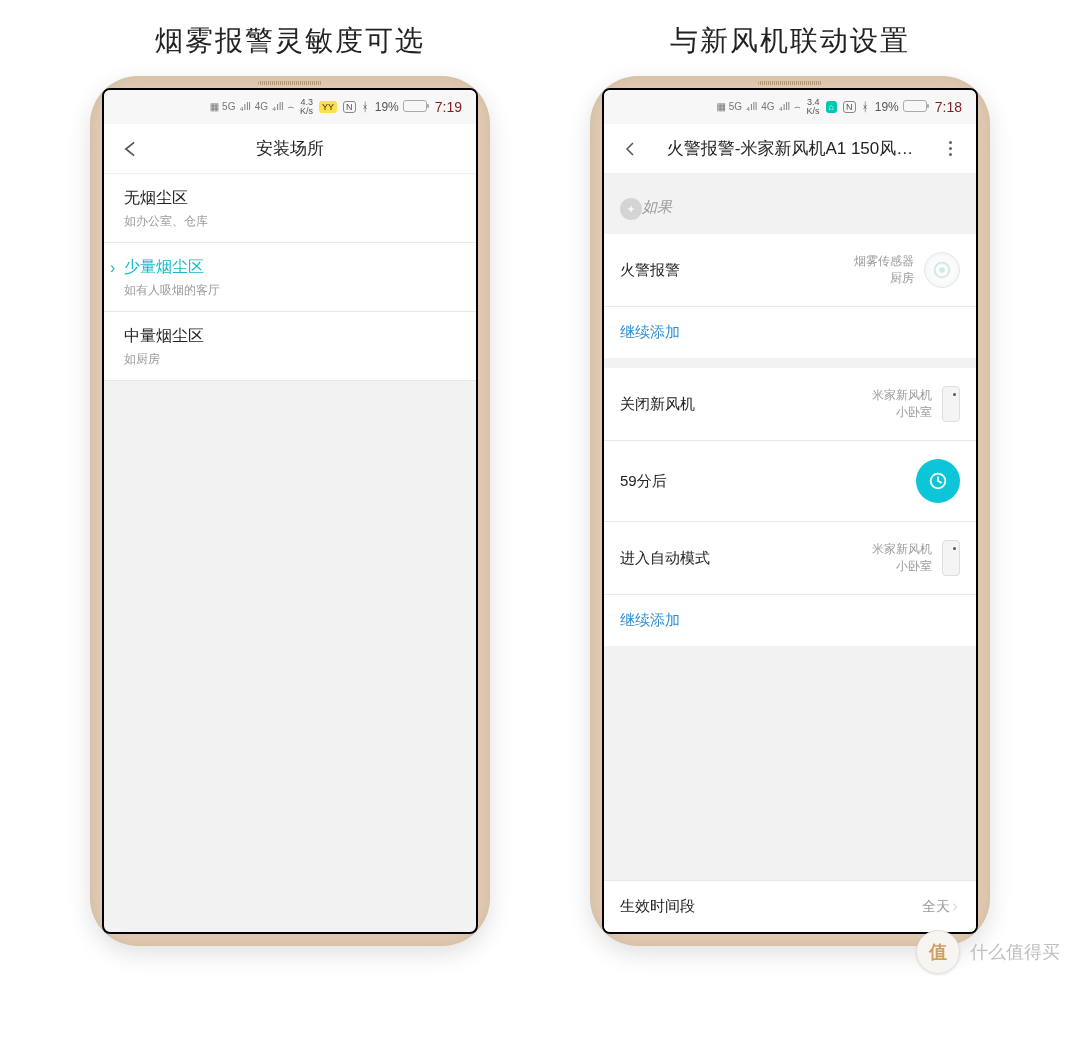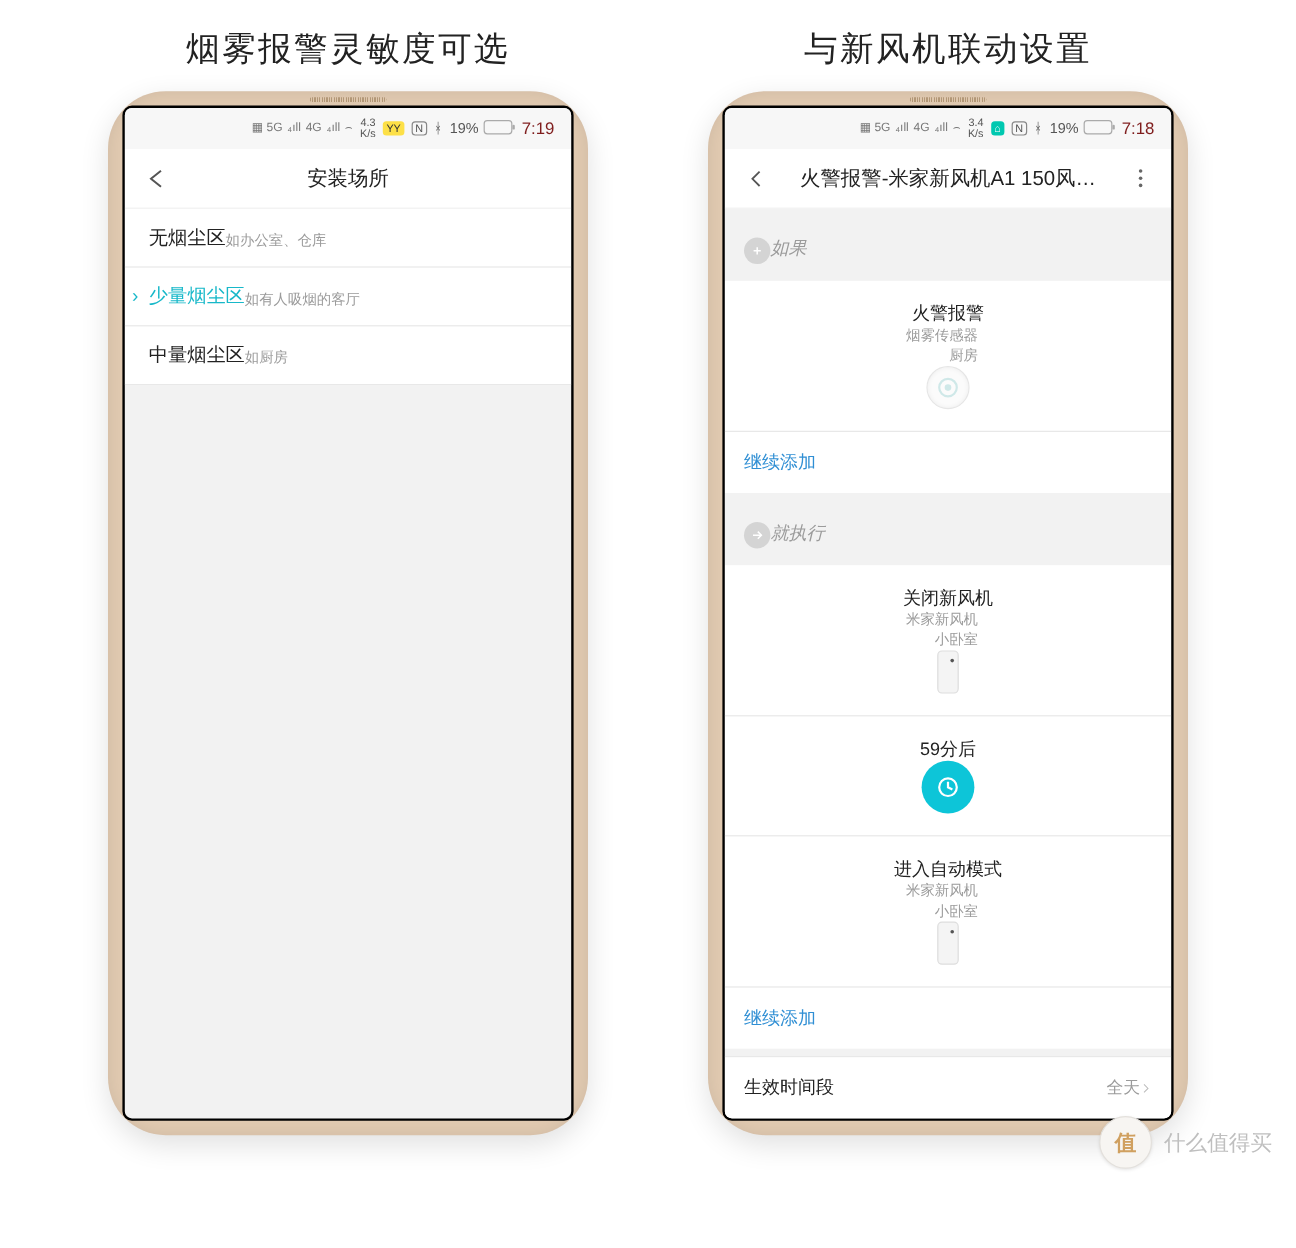--- a/index.html
+++ b/index.html
@@ -87,37 +87,37 @@
 
   
   .option-list{background:#fff}
   .option{
     padding:14px 20px 12px;border-bottom:1px solid var(--divider);
     display:flex;align-items:flex-start;cursor:pointer;
   }
   .option.selected .opt-title{color:var(--accent)}
   .opt-caret{width:14px;color:var(--accent);font-size:16px;line-height:22px;visibility:hidden;margin-left:-14px;margin-right:0}
   .option.selected .opt-caret{visibility:visible}
-  .opt-body{display:flex;flex-direction:row}
+  .opt-body{display:flex;flex-direction:column}
   .opt-title{font-size:16px;color:#222}
   .opt-sub{font-size:12px;color:var(--text-muted);margin-top:4px}
 
   
   .section-head{
     display:flex;align-items:flex-start;gap:0;padding:14px 16px;color:var(--text-muted);font-size:15px;
     background:var(--screen-bg);
     font-style:italic;
   }
   .head-ico{
     width:22px;height:22px;border-radius:50%;background:#d4d4d4;display:flex;align-items:center;justify-content:center;
   }
   .head-ico svg{stroke:#fff;stroke-width:2.5;fill:none}
   .card{background:#fff}
   .row{
-    display:flex;align-items:center;padding:18px 16px;border-bottom:1px solid var(--divider);cursor:pointer;flex-direction:column;
+    display:flex;align-items:center;padding:18px 16px;border-bottom:1px solid var(--divider);cursor:pointer;
   }
   .row:last-child{border-bottom:none}
   .row .main{flex:1;font-size:15px}
   .row .sub{display:flex;flex-direction:column;text-align:right;font-size:12px;color:var(--text-muted);margin-right:10px}
   .device-ico{
     width:36px;height:36px;border-radius:18px;background:#fbfbfb;border:1px solid #e6e6e6;
     box-shadow:inset 0 0 4px rgba(0,0,0,.06);flex-shrink:0;
     display:flex;align-items:center;justify-content:center;
   }
   .fresh-ico{
@@ -275,29 +275,20 @@
                   <circle cx="12" cy="12" r="8" fill="none" stroke="#cfe8e8" stroke-width="2"></circle>
                   <circle cx="12" cy="12" r="3" fill="#cfe8e8"></circle>
                 </svg>
       </span>
             </div>
           </div>
         <div class="add-link">继续添加</div>
 
         <div class="gap"></div>
 
-        <div class="section-head">
-          <span class="head-ico">
-            <svg width="12" height="12" viewBox="0 0 24 24">
-                <polyline points="5 12 19 12"></polyline>
-                <polyline points="13 6 19 12 13 18"></polyline>
-              </svg>
-          </span>
-          <span>就执行</span>
-        </div>
 
         <div class="card" id="then-rows">
             <div class="row">
               <div class="main">关闭新风机</div>
               <div class="sub">
                 <span>米家新风机</span>
                 <span>小卧室</span>
               </div>
               <span class="fresh-ico"></span>
             </div>

